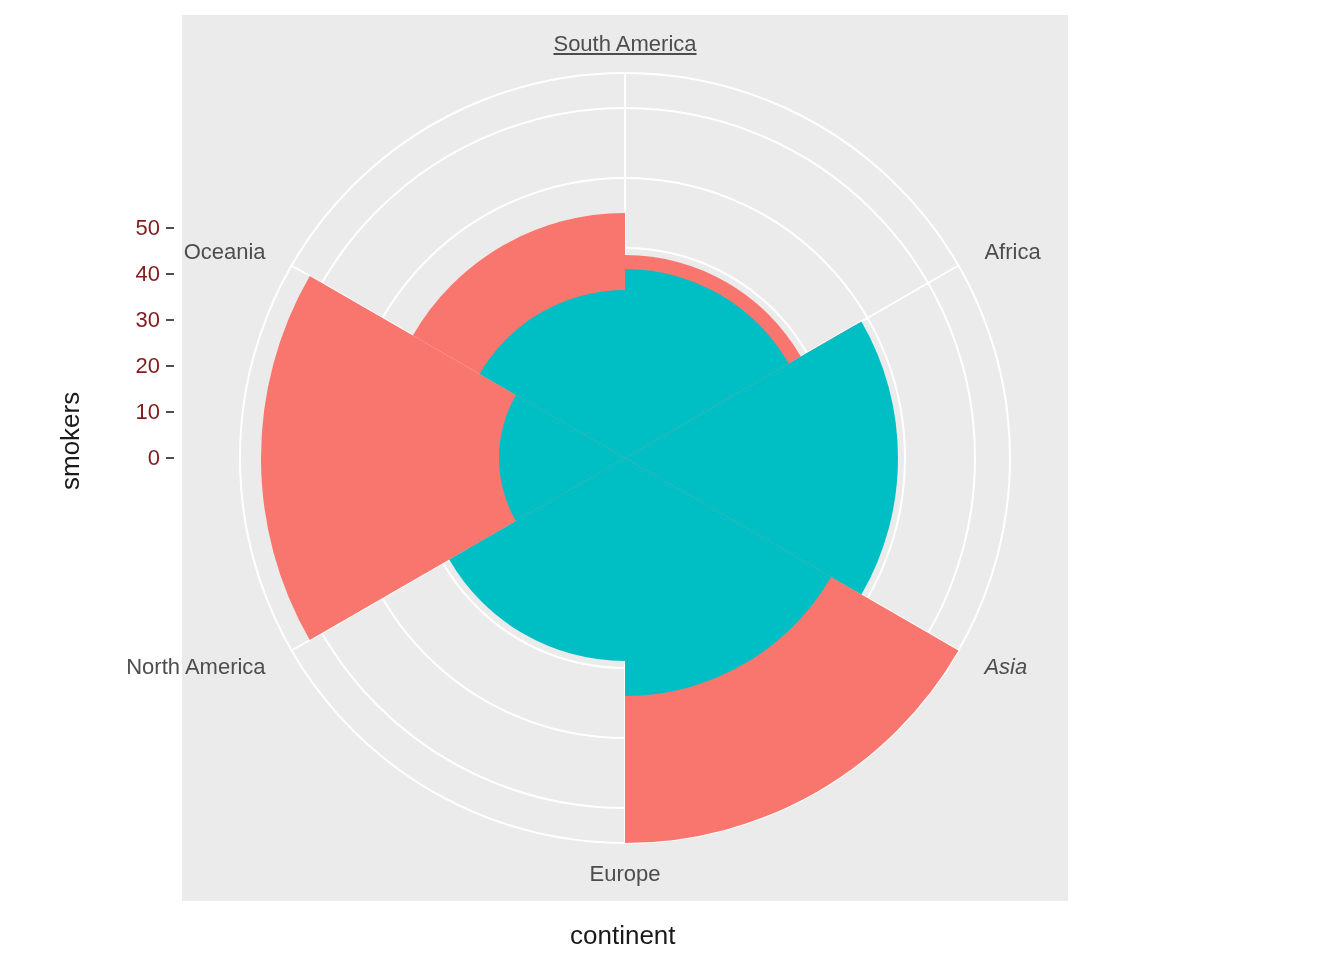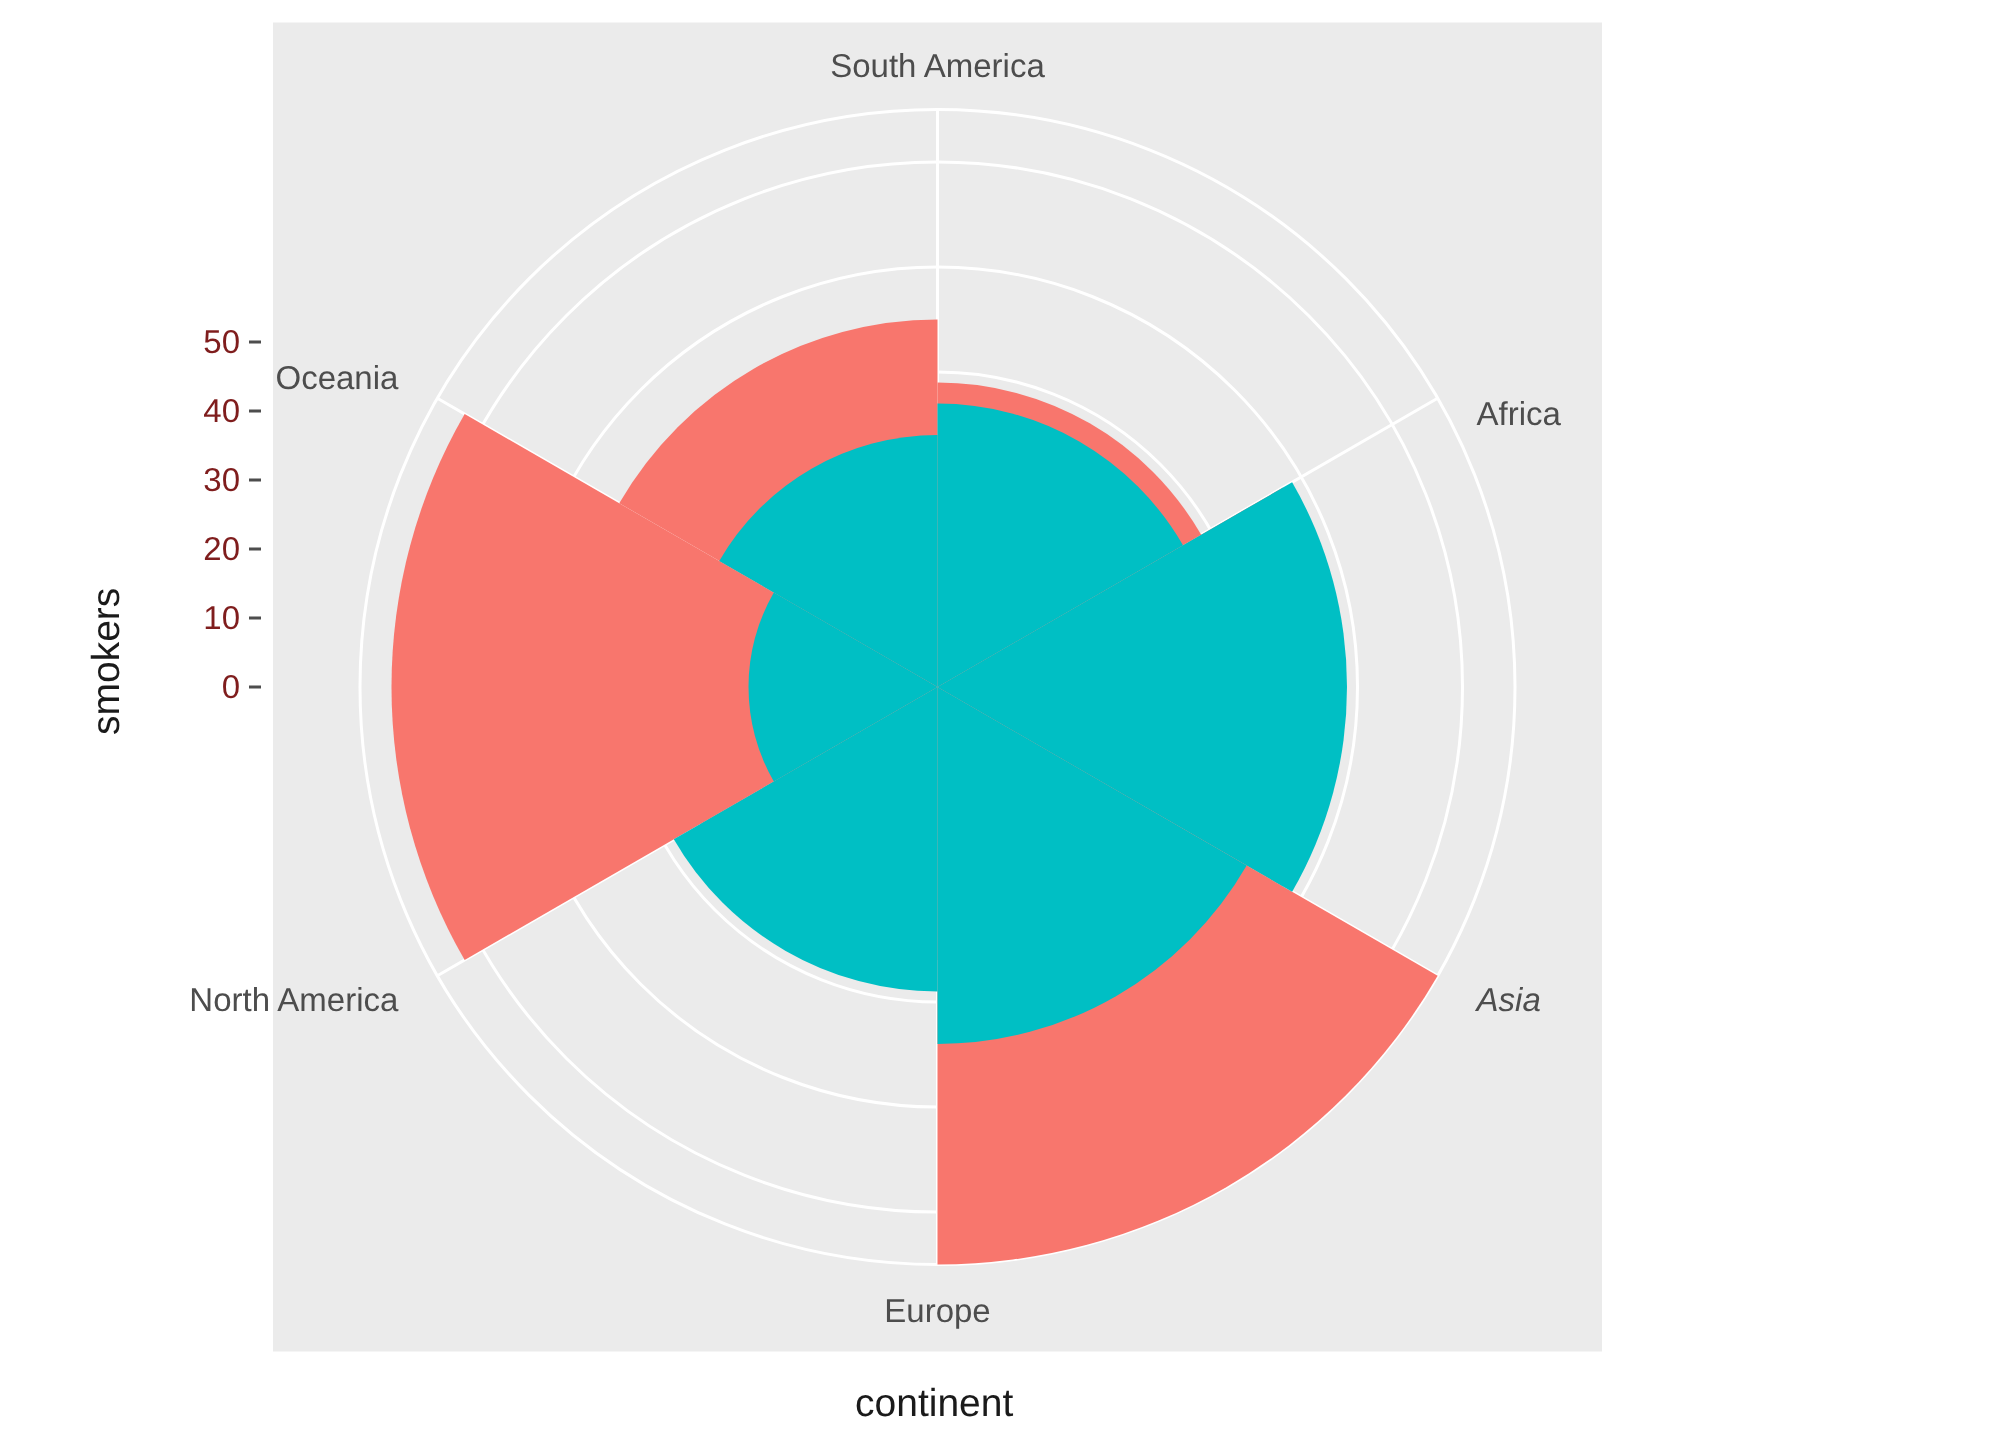--- a/index.html
+++ b/index.html
@@ -120,22 +120,22 @@
       <div class="tick-dash" style="left: 166px; top: 365px;"></div>
       <div class="tick" style="left: 120px; top: 307px; width: 40px;">30</div>
       <div class="tick-dash" style="left: 166px; top: 319px;"></div>
       <div class="tick" style="left: 120px; top: 261px; width: 40px;">40</div>
       <div class="tick-dash" style="left: 166px; top: 273px;"></div>
       <div class="tick" style="left: 120px; top: 215px; width: 40px;">50</div>
       <div class="tick-dash" style="left: 166px; top: 227px;"></div>
     </div>
 
   <div id="catlabels">
-      <div class="cat-label" style="top: 238.5px; left: 984.401px; margin-top: 24px;">Africa</div>
+      <div class="cat-label" style="top: 238.5px; left: 984.401px;">Africa</div>
       <div class="cat-label" style="top: 653.5px; left: 984.401px; font-style: italic;">Asia</div>
       <div class="cat-label" style="top: 861px; left: 545px; width: 160px; text-align: center;">Europe</div>
       <div class="cat-label" style="top: 653.5px; left: 95.5995px; width: 170px; text-align: right;">North America</div>
       <div class="cat-label" style="top: 238.5px; left: 95.5995px; width: 170px; text-align: right;">Oceania</div>
-      <div class="cat-label" style="top: 31px; left: 545px; width: 160px; text-align: center;">South America</div>
+      <div class="cat-label" style="top: 31px; left: 545px; width: 160px; text-align: center; text-decoration: underline;">South America</div>
     </div>
 
 
 </div>
 
 </body></html>

